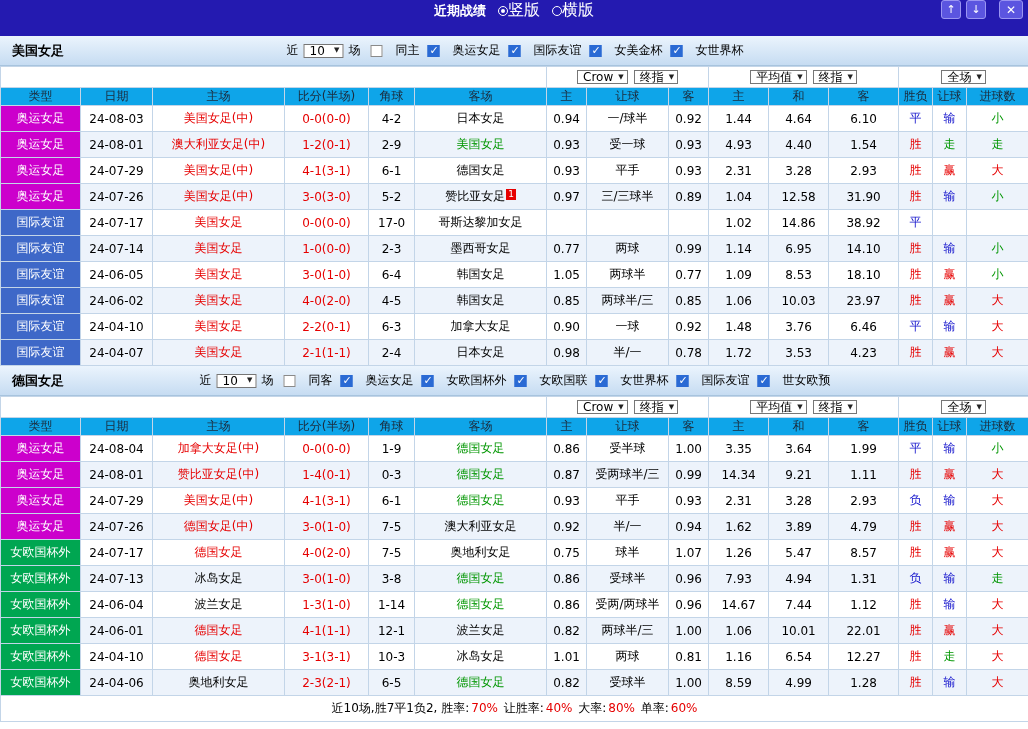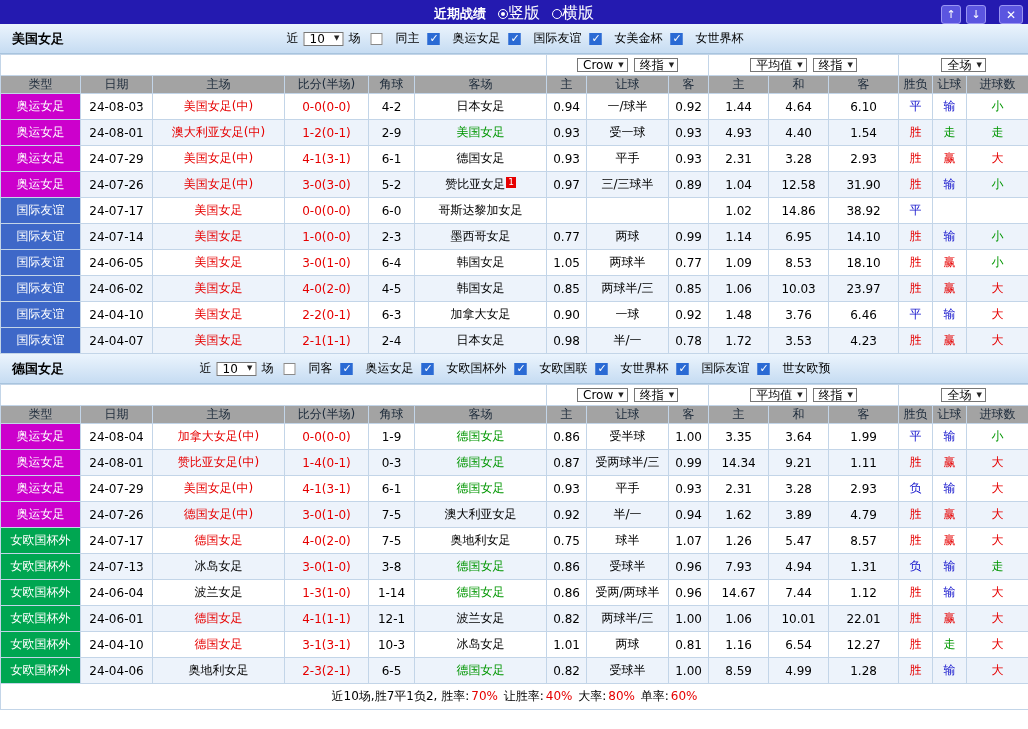--- a/index.html
+++ b/index.html
@@ -6,24 +6,24 @@
   html,body { margin:0; padding:0; }
   body {
     width:1028px;
     background:#fff;
     font-family:"DejaVu Sans","Liberation Sans",sans-serif;
     font-size:12px;
     color:#000;
   }
   
   .topbar {
-    height:24px;
+    height:36px;
     background:#241ab0;
     display:flex;
-    align-items:flex-end;
+    align-items:flex-start;
     position:relative;
   }
   .topbar-center {
     position:absolute; left:50%; transform:translateX(-50%);
     display:flex; align-items:center; gap:12px; color:#fff; white-space:nowrap;
   }
   .topbar-title { font-weight:bold; font-size:13px; }
   .radio { display:inline-flex; align-items:center; gap:0; cursor:pointer; font-size:16px; color:#fff; }
   .radio-dot {
     width:10px; height:10px; border:1px solid #fff; border-radius:50%;
@@ -74,21 +74,21 @@
   .caret { font-size:7px; line-height:1; color:#222; }
   
   .match-table { border-collapse:collapse; table-layout:fixed; width:1028px; }
   .match-table td, .match-table th {
     border:1px solid #c3d5e8; text-align:center;
     overflow:hidden; white-space:nowrap; padding:0;
   }
   .selects-row td { height:21px; background:#fff; }
   .selects-row .select { margin:0 3px; }
   .header-row th {
-    height:18px; background:#a3a3a3; font-weight:normal;
+    height:18px; background:#0ea5e9; font-weight:normal;
     color:#1c2a3a; font-size:12px;
   }
   .match-table tbody td { height:26px; }
   tr.odd td { background:#fff; }
   tr.even td { background:#edf3fb; }
   .type-cell { color:#fff; font-size:12px; }
   .score-cell { color:#e60000; }
   .num-cell { color:#000; }
   .c-red { color:#e60000; }
   .c-green { color:#009600; }
@@ -282,21 +282,21 @@
             <td class="num-cell">31.90</td>
             <td class="flag-cell c-red">胜</td>
             <td class="flag-cell c-blue">输</td>
             <td class="flag-cell c-green">小</td>
           </tr>
           <tr class="odd">
             <td class="type-cell" style="background: rgb(62, 104, 200);">国际友谊</td>
             <td class="date-cell">24-07-17</td>
             <td class="team-cell c-red">美国女足</td>
             <td class="score-cell">0-0(0-0)</td>
-            <td class="corner-cell">6-0</td>
+            <td class="corner-cell">17-0</td>
             <td class="team-cell c-black"><span>哥斯达黎加女足</span></td>
             <td class="num-cell"></td>
             <td class="num-cell"></td>
             <td class="num-cell"></td>
             <td class="num-cell">1.02</td>
             <td class="num-cell">14.86</td>
             <td class="num-cell">38.92</td>
             <td class="flag-cell c-blue">平</td>
             <td class="flag-cell c-black"></td>
             <td class="flag-cell c-black"></td>

